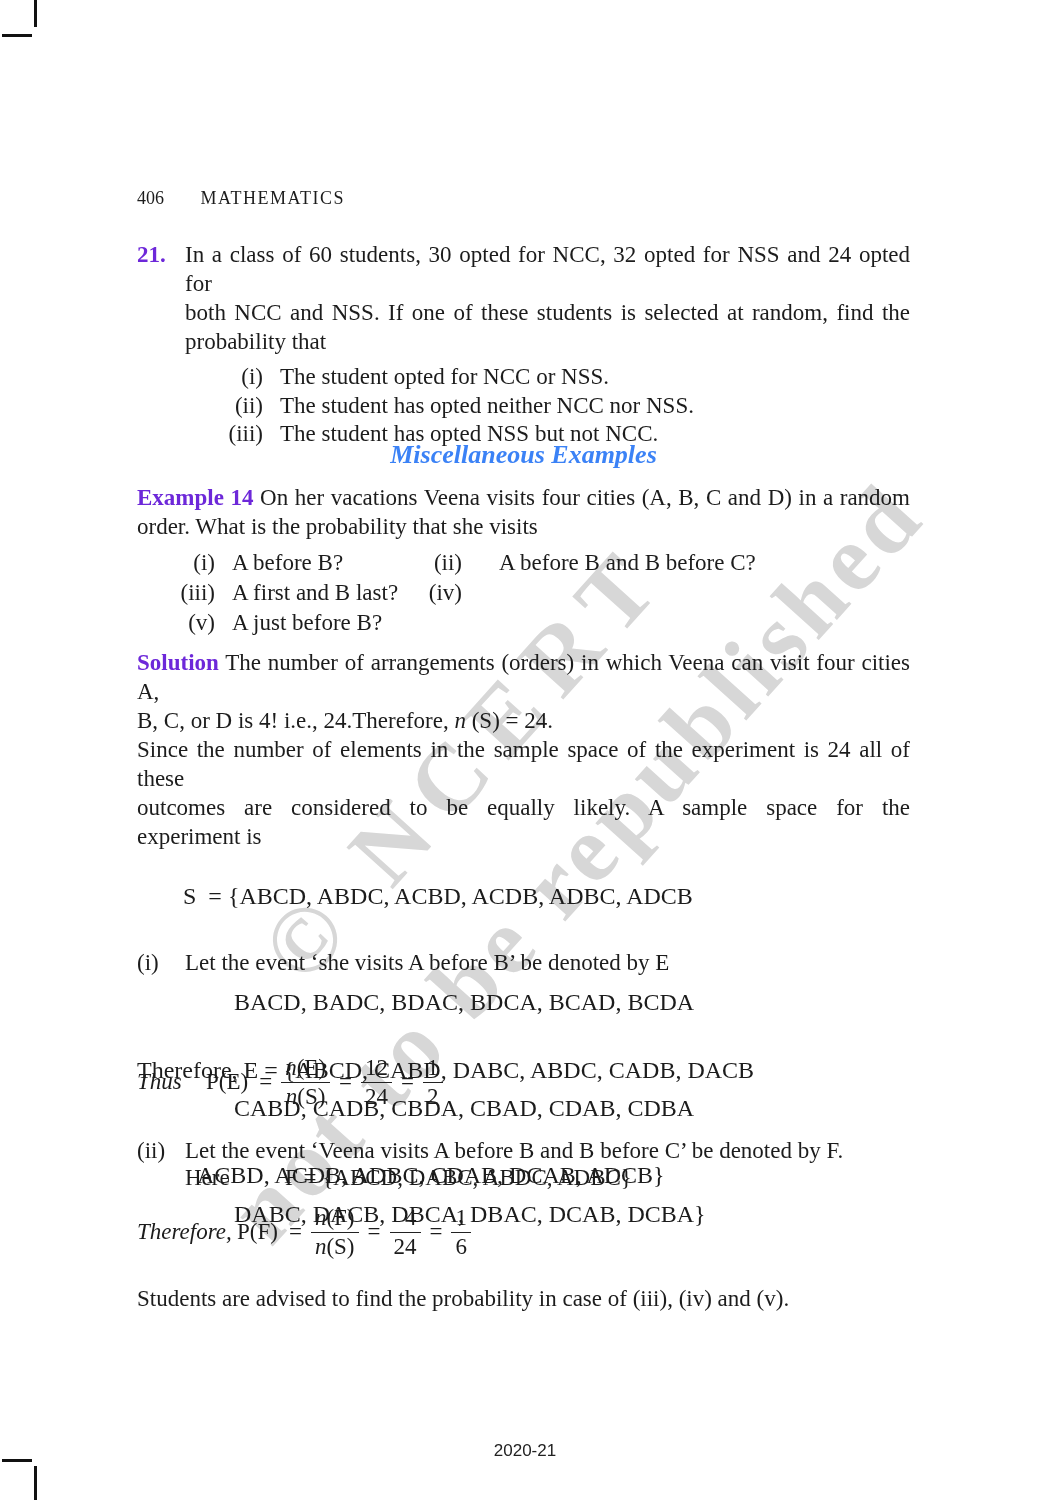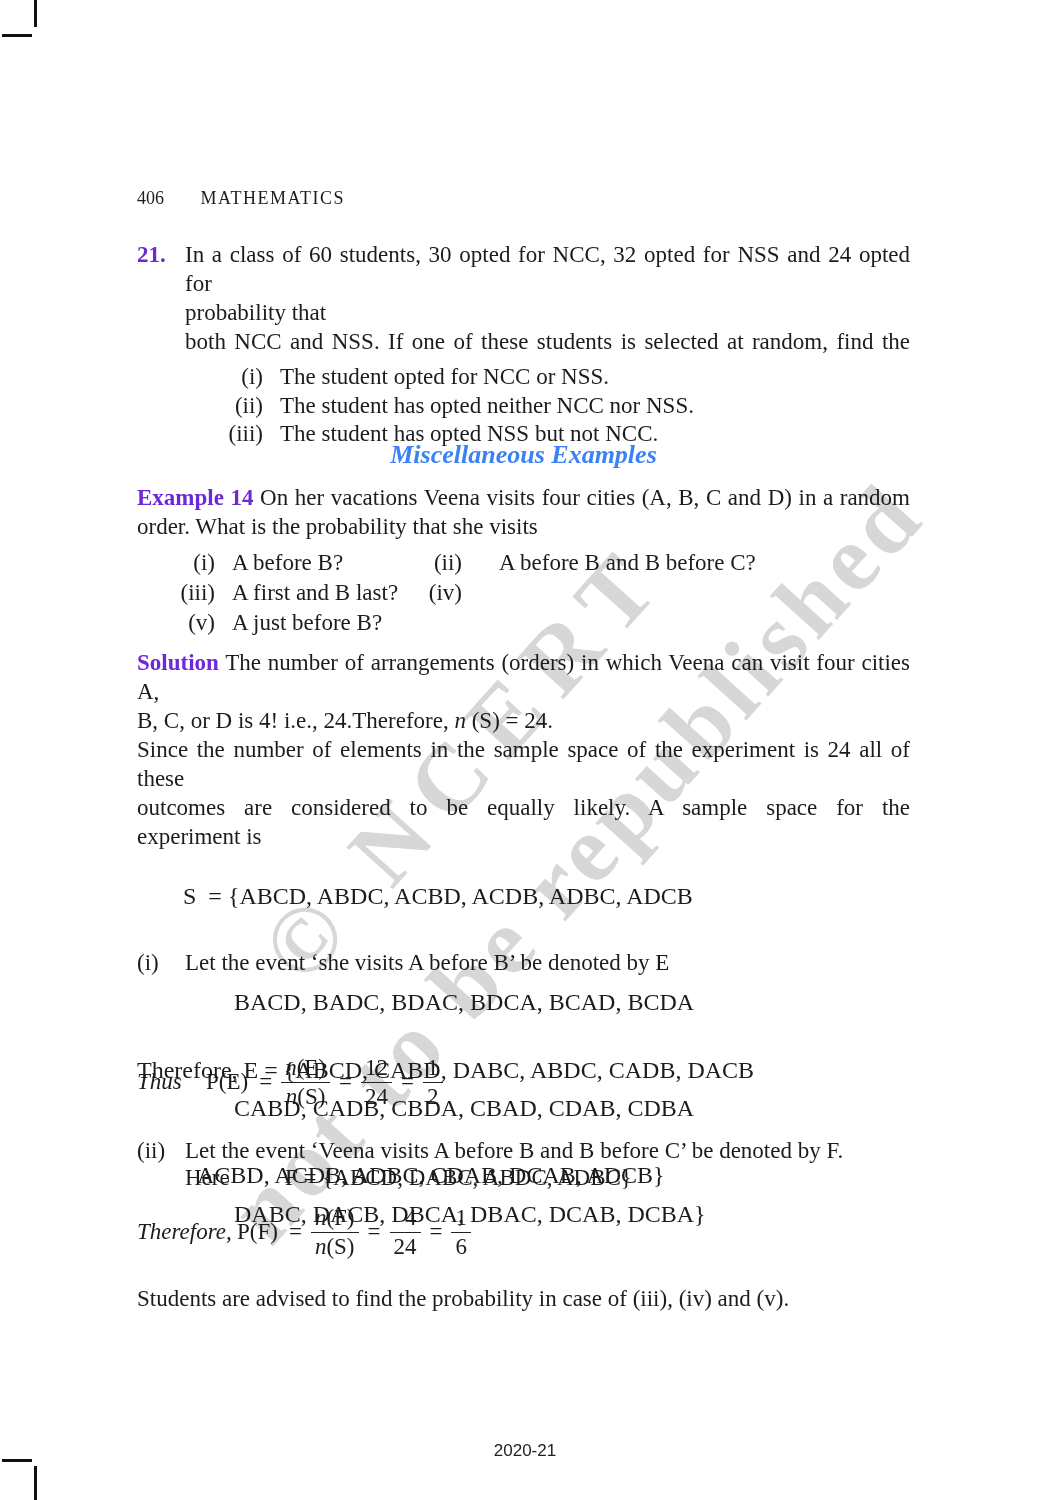--- a/index.html
+++ b/index.html
@@ -89,22 +89,22 @@
 
     <div class="header">
       <span class="pgnum">406</span>
       <span class="book">MATHEMATICS</span>
     </div>
 
     <div class="p21">
       <div class="qnum blue">21.</div>
       <div class="qbody">
         <div class="bl jl">In a class of 60 students, 30 opted for NCC, 32 opted for NSS and 24 opted for</div>
+        <div class="bl jl">both NCC and NSS. If one of these students is selected at random, find the</div>
         <div class="bl">probability that</div>
-        <div class="bl jl">both NCC and NSS. If one of these students is selected at random, find the</div>
         <div class="qitems">
           <div class="qrow">
             <span class="lab">(i)</span>
             <span class="txt">The student opted for NCC or NSS.</span>
           </div>
           <div class="qrow">
             <span class="lab">(ii)</span>
             <span class="txt">The student has opted neither NCC nor NSS.</span>
           </div>
           <div class="qrow">

